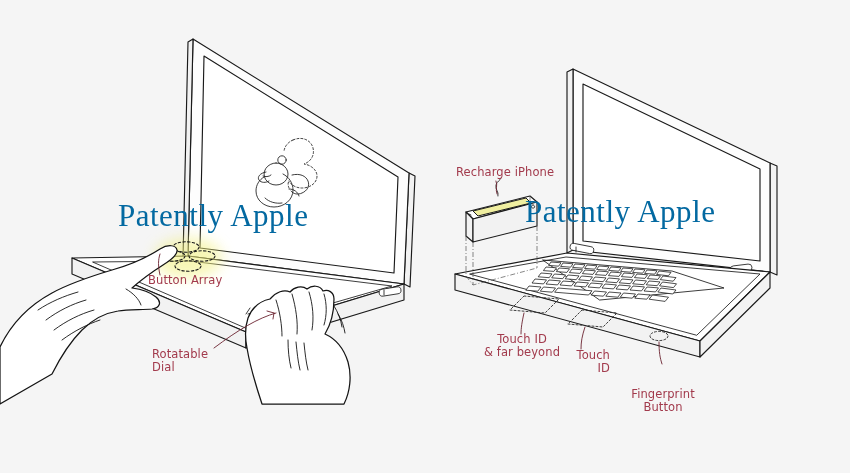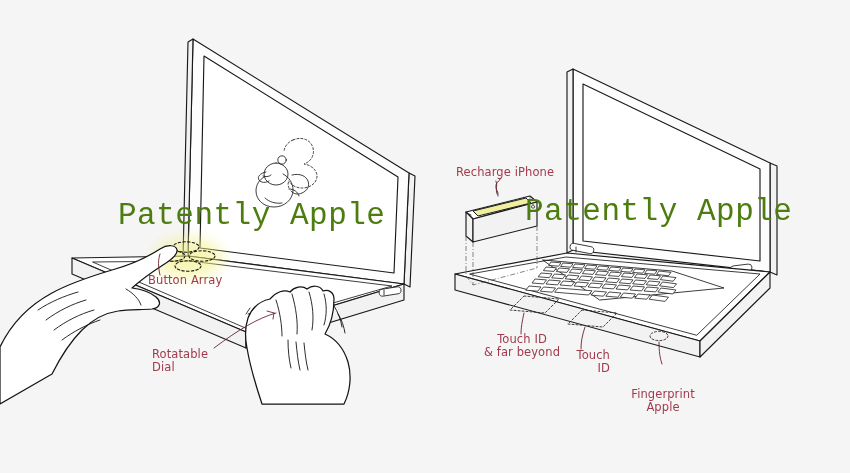--- a/index.html
+++ b/index.html
@@ -35,22 +35,22 @@
     color:#a23a4c;
     font-family:"DejaVu Sans", sans-serif;
     font-size:11.5px;
     line-height:13px;
     white-space:pre-line;
     letter-spacing:0.1px;
     user-select:none;
   }
   .wm{
     position:absolute;
-    color:#4d7c0f;
-    font-family:Liberation Mono, monospace;
+    color:#0369a1;
+    font-family:Liberation Serif, serif;
     font-weight:300;
     font-size:31px;
     letter-spacing:0.5px;
     white-space:nowrap;
     user-select:none;
   }
 </style>
 </head>
 <body>
 
@@ -274,18 +274,18 @@
 
   <div class="cap-label" style="left:456px;top:166px;">Recharge iPhone</div>
 
   <div class="cap-label" style="left:476px;top:333px;text-align:center;width:92px;">Touch ID
 &amp; far beyond</div>
 
   <div class="cap-label" style="left:552px;top:349px;text-align:right;width:58px;">Touch
 ID</div>
 
   <div class="cap-label" style="left:624px;top:388px;text-align:center;width:78px;">Fingerprint
-Apple</div>
+Button</div>
 
   <div class="wm" style="left:118px;top:198px;">Patently Apple</div>
   <div class="wm" style="left:525px;top:194px;">Patently Apple</div>
 
 </div>
 
 </body></html>

